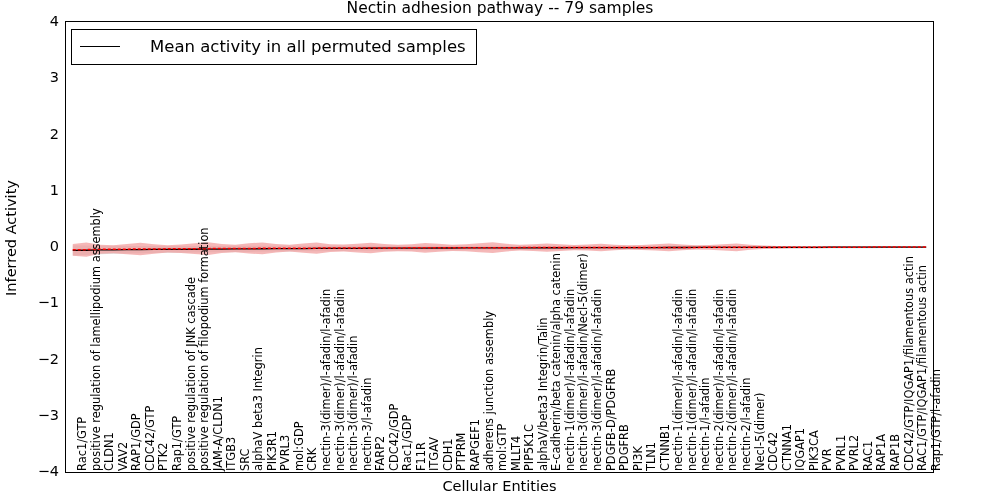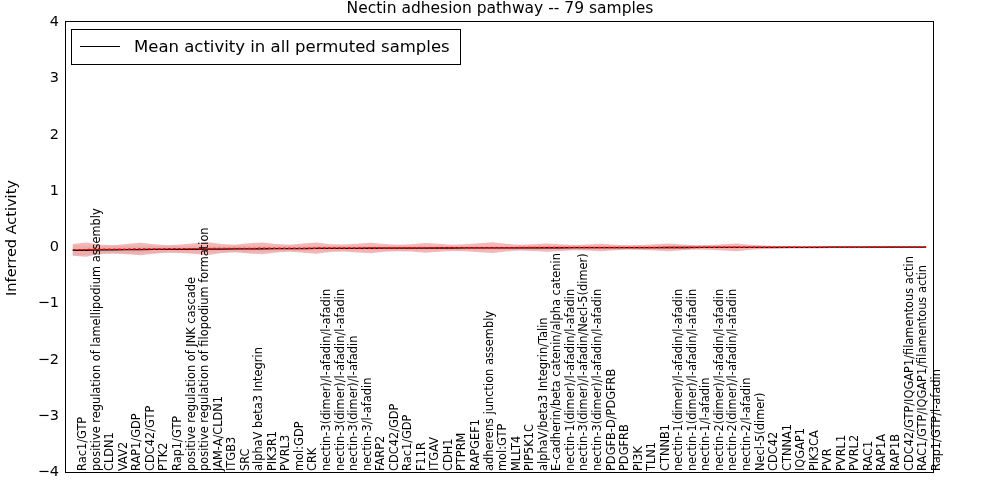--- a/index.html
+++ b/index.html
@@ -53,30 +53,31 @@
 
   
   #legend{
     position:absolute;left:71px;top:29px;
     border:1.2px solid #000;background:#fff;
     padding:4px 10px 5px 8px;
   }
   .legend-row{display:flex;align-items:center;height:25px;}
   .legend-swatch{width:40px;height:0;border-top:1.4px solid #000;margin-right:14px;}
   .legend-swatch.red{border-top-color:#ff0000;}
-  .legend-text{font-size:16.5px;color:#000;}
+  .legend-text{font-size:16.5px;color:#000;margin-left:16px;}
 </style>
 </head>
 <body>
 
 <div id="stage">
 
   <div id="chart-title">Nectin adhesion pathway -- 79 samples</div>
 
   <div id="ylabel">Inferred Activity</div>
+  <div id="xlabel">Cellular Entities</div>
 
   <div id="yticks">
       <div class="ytick-label" style="top: 22px;">4</div>
       <div class="ytick-label" style="top: 78.25px;">3</div>
       <div class="ytick-mark" style="top: 78.25px;"></div>
       <div class="ytick-mark r" style="top: 78.25px;"></div>
       <div class="ytick-label" style="top: 134.5px;">2</div>
       <div class="ytick-mark" style="top: 134.5px;"></div>
       <div class="ytick-mark r" style="top: 134.5px;"></div>
       <div class="ytick-label" style="top: 190.75px;">1</div>

